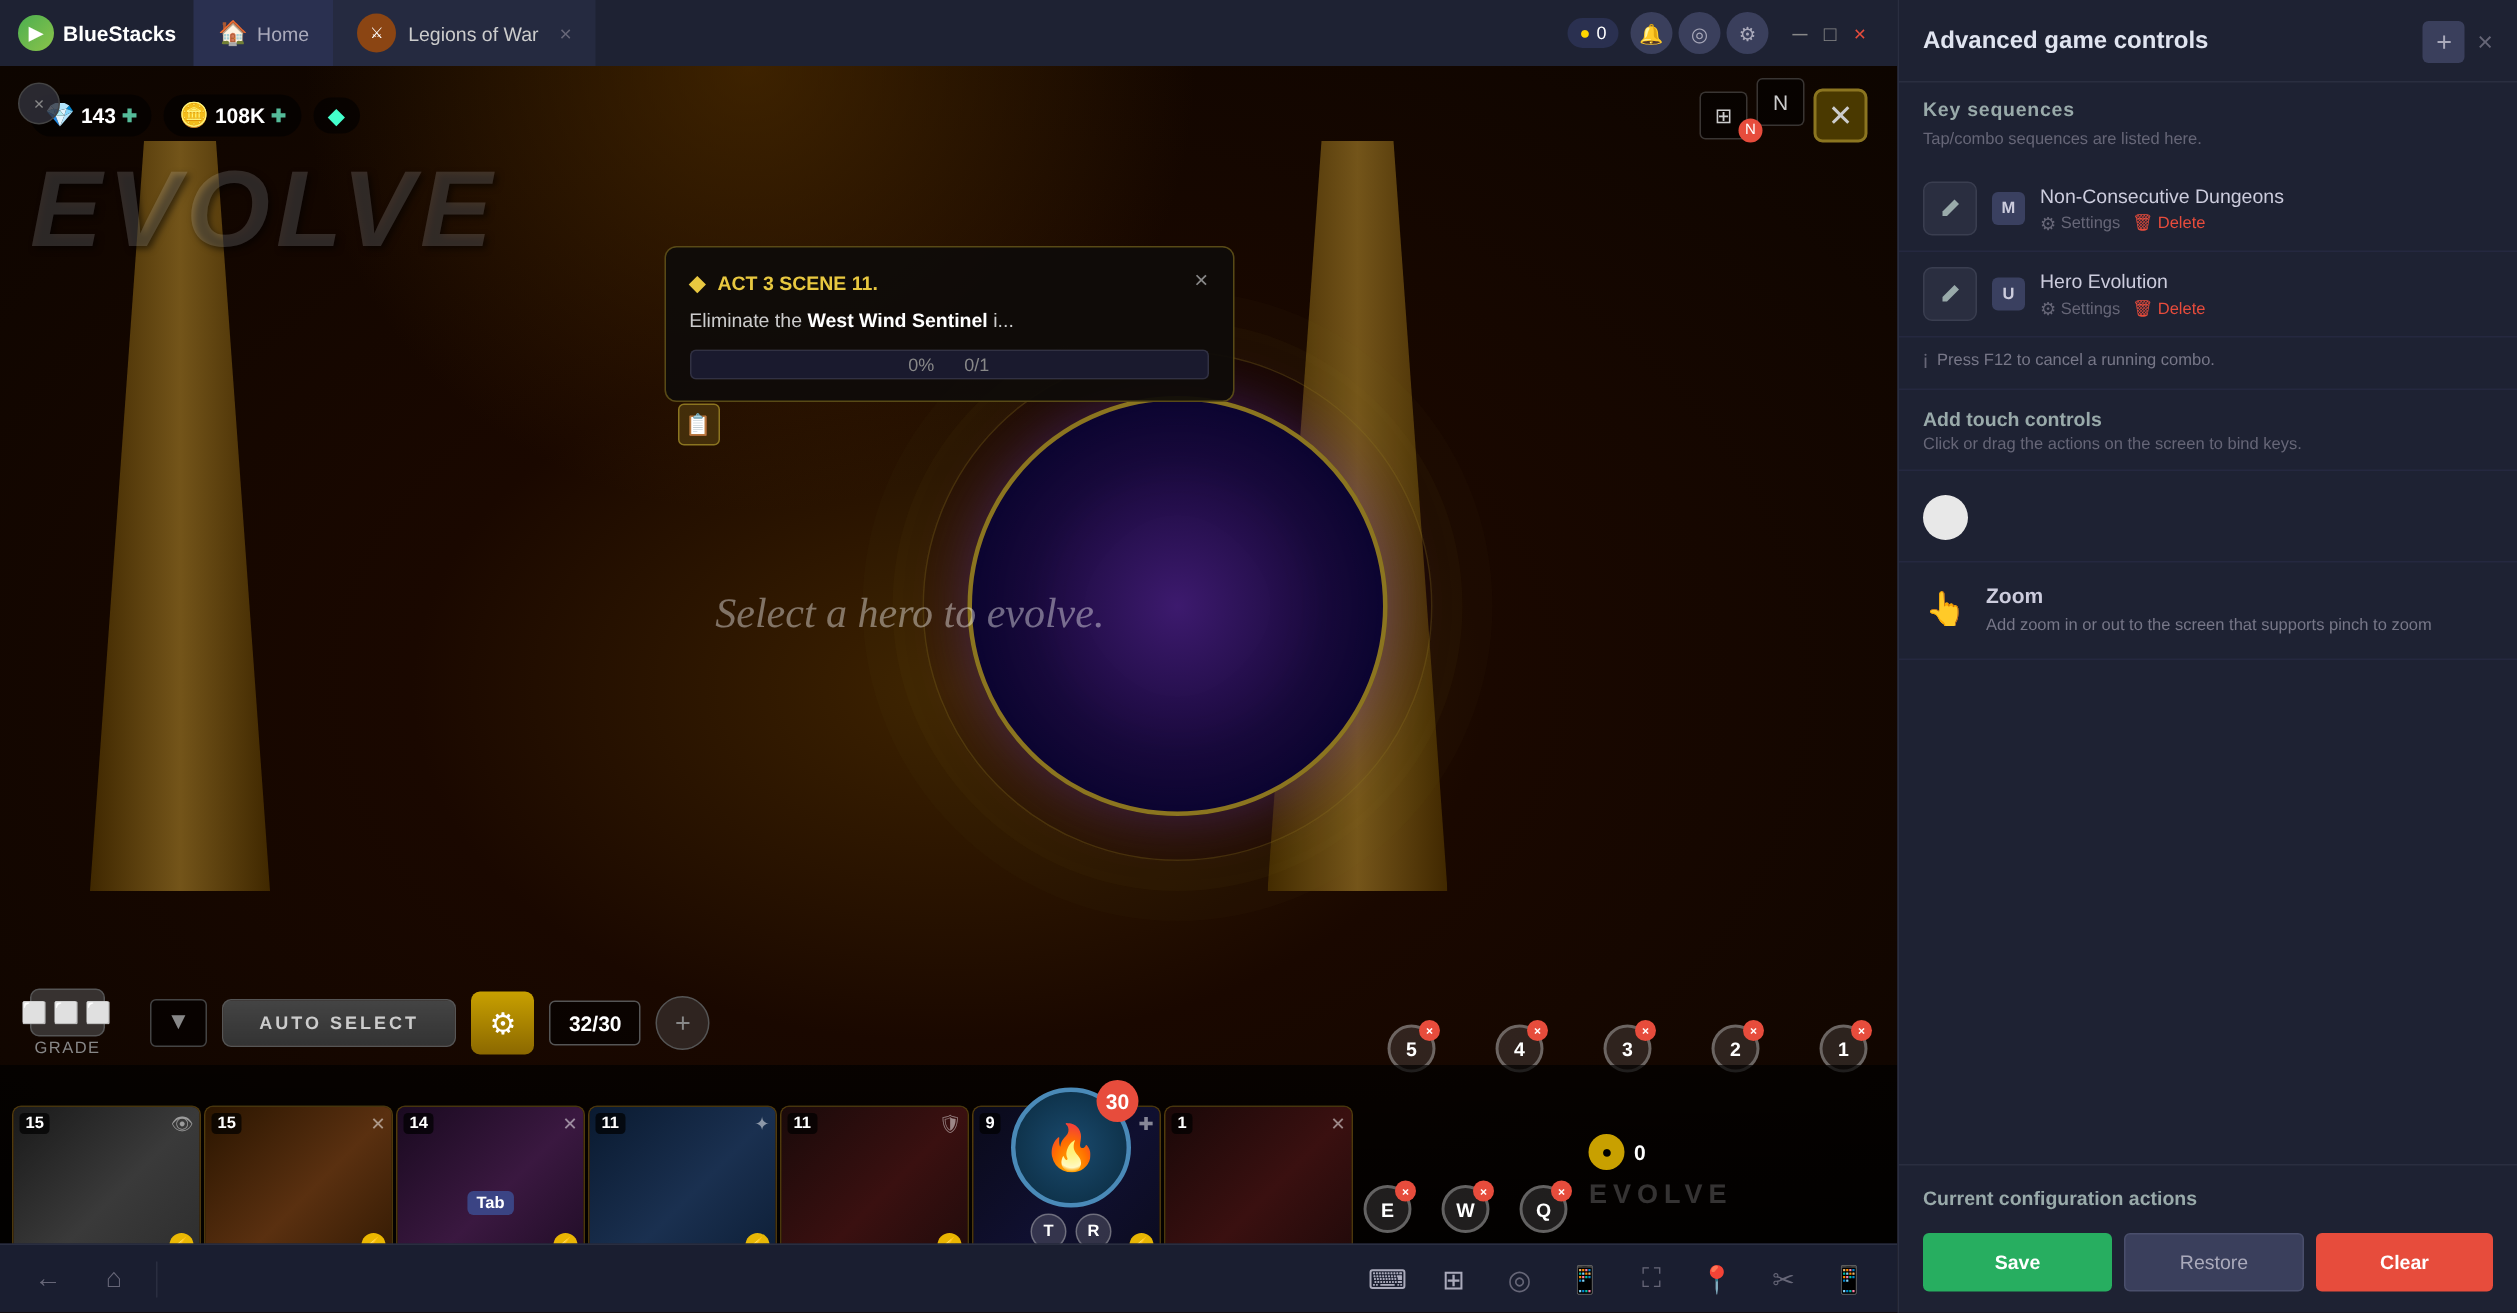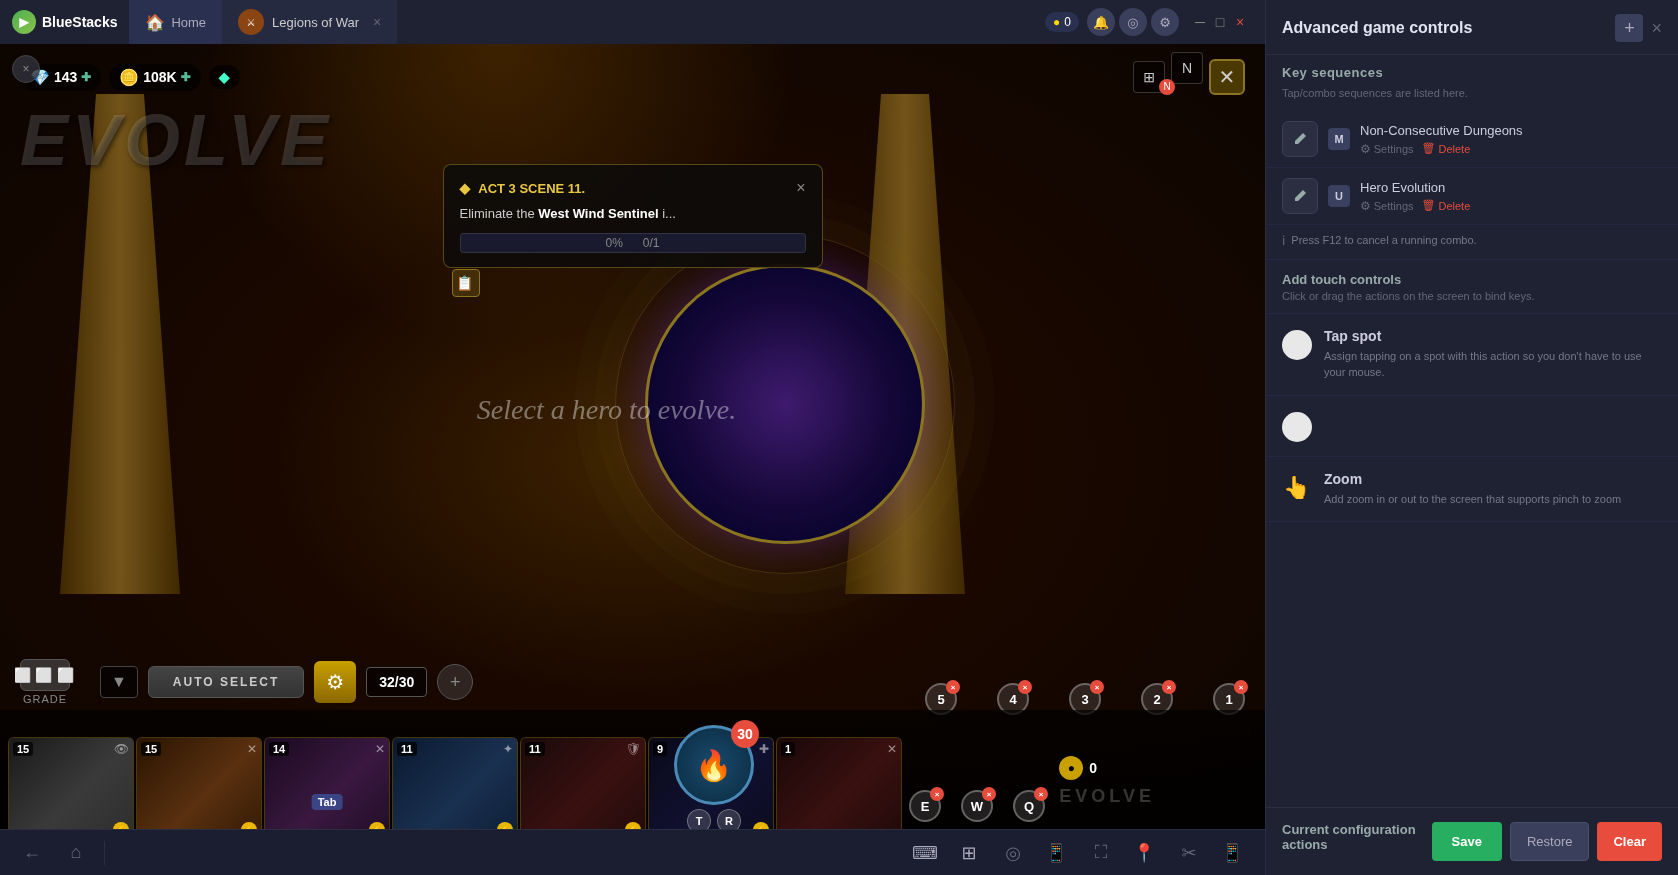--- a/index.html
+++ b/index.html
@@ -419,21 +419,21 @@
       width: 33%; height: 100%; background: #555; border-radius: 3px;
     }
     .control-info { flex: 1; }
     .control-name { font-size: 14px; color: #ccd; font-weight: 600; margin-bottom: 4px; }
     .control-desc { font-size: 11px; color: #778; line-height: 1.5; }
 
     
     .panel-bottom-actions {
       margin-top: auto; padding: 14px 16px;
       border-top: 1px solid #2a2e40;
-      display: flex; flex-direction: row; gap: 8px;
+      display: flex; flex-direction: column; gap: 8px;
     }
     .current-config-title {
       font-size: 13px; color: #9aa; font-weight: bold; margin-bottom: 8px;
     }
     .action-buttons {
       display: flex; gap: 8px;
     }
     .btn-save {
       background: #27ae60; color: #fff; border: none; border-radius: 4px;
       padding: 12px 20px; font-size: 13px; font-weight: bold; cursor: pointer;
@@ -766,27 +766,20 @@
   <div class="press-f12-note">
     <span class="info-icon-sm">ℹ</span>
     <span>Press F12 to cancel a running combo.</span>
   </div>
 
   <div class="touch-controls-section">
     <span>Add touch controls</span>
     <div class="touch-controls-sub">Click or drag the actions on the screen to bind keys.</div>
   </div>
 
-  <div class="control-item">
-    <div class="control-icon-white"></div>
-    <div class="control-info">
-      <div class="control-name">Tap spot</div>
-      <div class="control-desc">Assign tapping on a spot with this action so you don't have to use your mouse.</div>
-    </div>
-  </div>
 
   <div class="control-item">
     <div class="control-icon-white"></div>
   </div>
 
 
   <div class="control-item">
     <div class="control-icon-hand">👆</div>
     <div class="control-info">
       <div class="control-name">Zoom</div>

